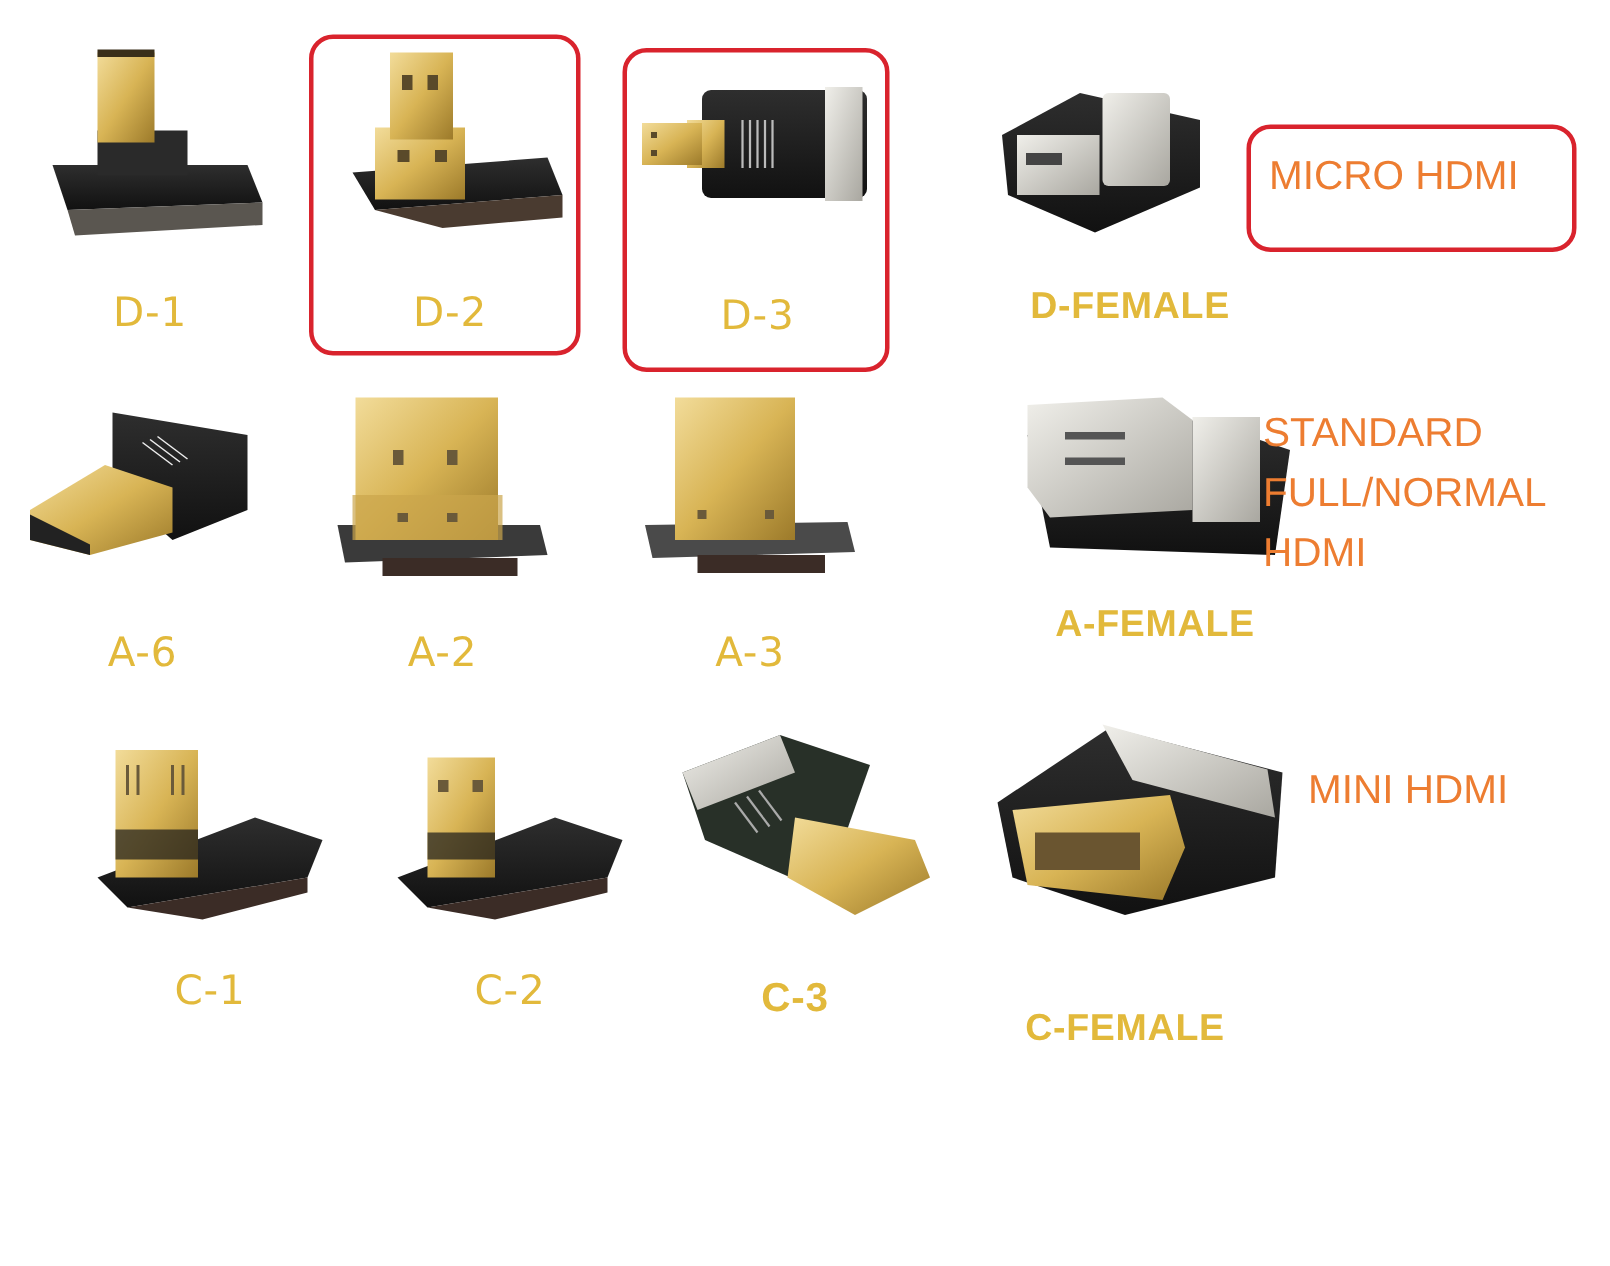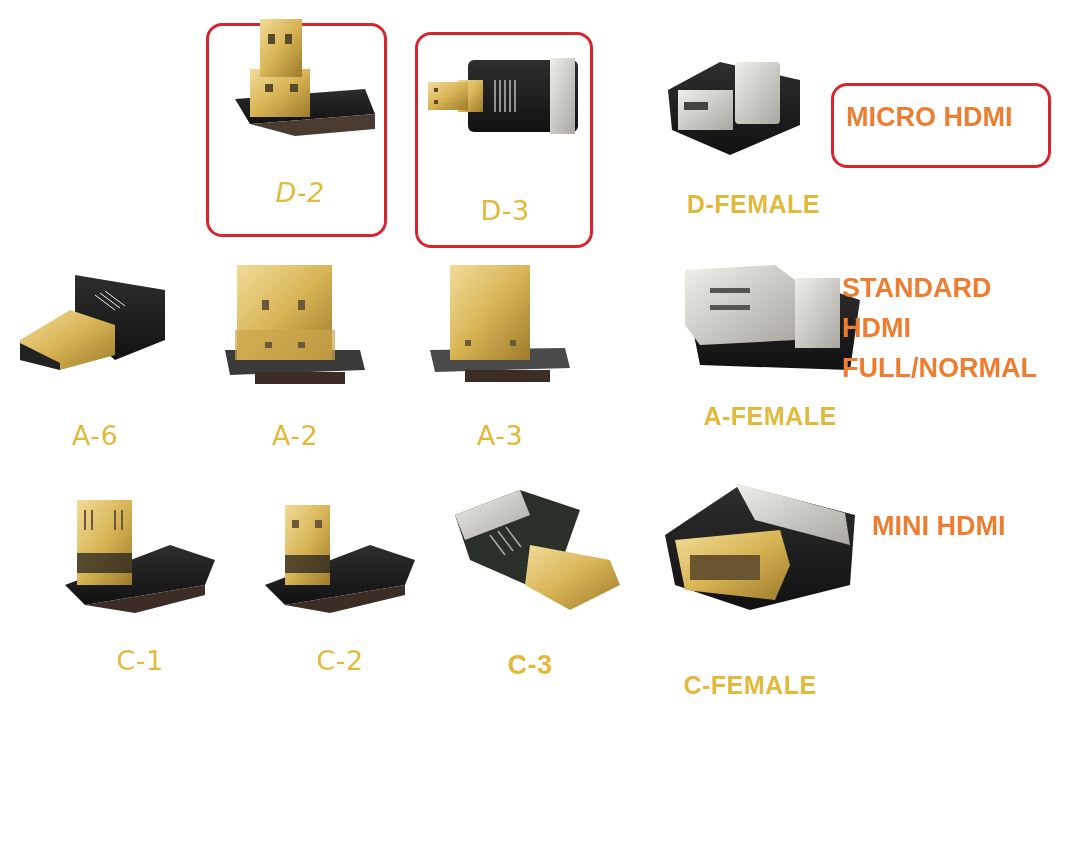--- a/index.html
+++ b/index.html
@@ -1,20 +1,20 @@
 <!DOCTYPE html>
 <html><head>
 <meta charset="utf-8">
 <style>
   html, body { margin: 0; padding: 0; background: #ffffff; }
   body { width: 1073px; height: 844px; position: relative; overflow: hidden; font-family: "Liberation Sans", sans-serif; }
   .abs { position: absolute; }
   .label { position: absolute; color: #e2b93b; font-size: 27px; font-family: "DejaVu Sans", sans-serif; text-align: center; letter-spacing: 0.5px; }
   .label.bold { font-weight: bold; font-family: "Liberation Sans", sans-serif; font-size: 25px; }
-  .title { position: absolute; color: #ed7d31; font-weight: bold; font-family: "Liberation Sans", sans-serif; font-size: 27px; line-height: 40px; }
+  .title { position: absolute; color: #ed7d31; font-weight: normal; font-family: "Liberation Sans", sans-serif; font-size: 27px; line-height: 40px; }
   .redbox { position: absolute; border: 3px solid #d9232d; border-radius: 16px; box-sizing: border-box; }
   svg { position: absolute; overflow: visible; }
 </style>
 </head>
 <body>
 
 <svg width="0" height="0" style="position:absolute">
   <defs>
     <linearGradient id="gold" x1="0" y1="0" x2="1" y2="1">
       <stop offset="0" stop-color="#f2dc9a"></stop>
@@ -27,23 +27,33 @@
     </linearGradient>
     <linearGradient id="silver" x1="0" y1="0" x2="1" y2="1">
       <stop offset="0" stop-color="#f0efea"></stop>
       <stop offset="1" stop-color="#a9a7a0"></stop>
     </linearGradient>
   </defs>
 </svg>
 
 <div class="abs" style="left:0;top:0;width:1073px;height:250px;">
 
+  <div class="abs" style="left:20px;top:25px;width:170px;height:200px;">
+    <svg width="170" height="140" viewBox="0 0 170 140">
+      <polygon points="15,85 145,85 155,110 25,115" fill="url(#pcb)"></polygon>
+      <polygon points="25,115 155,110 155,125 30,132" fill="#5a5650"></polygon>
+      <rect x="45" y="62" width="60" height="30" fill="#2a2a2a"></rect>
+      <rect x="45" y="10" width="38" height="60" fill="url(#gold)"></rect>
+      <rect x="45" y="8" width="38" height="5" fill="#3a2f1a"></rect>
+    </svg>
+    <div class="label" style="left:40px;top:168px;width:80px;">D-1</div>
+  </div>
 
   <div class="redbox" style="left:206px;top:23px;width:181px;height:214px;"></div>
-  <div class="abs" style="left:215px;top:14px;width:170px;height:200px;font-style:italic;">
+  <div class="abs" style="left:215px;top:30px;width:170px;height:200px;">
     <svg width="170" height="130" viewBox="0 0 170 130">
       <polygon points="20,85 150,75 160,100 35,110" fill="url(#pcb)"></polygon>
       <polygon points="35,110 160,100 160,115 80,122" fill="#4a3b30"></polygon>
       <rect x="35" y="55" width="60" height="48" fill="url(#gold)"></rect>
       <rect x="45" y="5" width="42" height="58" fill="url(#gold)"></rect>
       <rect x="53" y="20" width="7" height="10" fill="#5a4a2a"></rect>
       <rect x="70" y="20" width="7" height="10" fill="#5a4a2a"></rect>
       <rect x="50" y="70" width="8" height="8" fill="#5a4a2a"></rect>
       <rect x="75" y="70" width="8" height="8" fill="#5a4a2a"></rect>
     </svg>
@@ -131,22 +141,22 @@
       <rect x="115" y="18" width="45" height="70" fill="url(#silver)"></rect>
       <polygon points="5,10 95,5 115,20 115,80 20,85 5,65" fill="url(#silver)"></polygon>
       <rect x="30" y="28" width="40" height="5" fill="#555"></rect>
       <rect x="30" y="45" width="40" height="5" fill="#555"></rect>
     </svg>
     <div class="label bold" style="left:0;top:142px;width:180px;">A-FEMALE</div>
   </div>
 
   <div class="title" style="left:842px;top:18px;">
     <div>STANDARD</div>
+    <div>FULL/NORMAL</div>
     <div>HDMI</div>
-    <div>FULL/NORMAL</div>
   </div>
 </div>
 
 <div class="abs" style="left:0;top:470px;width:1073px;height:220px;">
 
   <div class="abs" style="left:55px;top:15px;width:170px;height:200px;">
     <svg width="170" height="130" viewBox="0 0 170 130">
       <polygon points="10,100 115,60 160,75 150,100 30,120" fill="url(#pcb)"></polygon>
       <polygon points="30,120 150,100 150,110 80,128" fill="#3b2c26"></polygon>
       <rect x="22" y="15" width="55" height="85" fill="url(#gold)"></rect>

